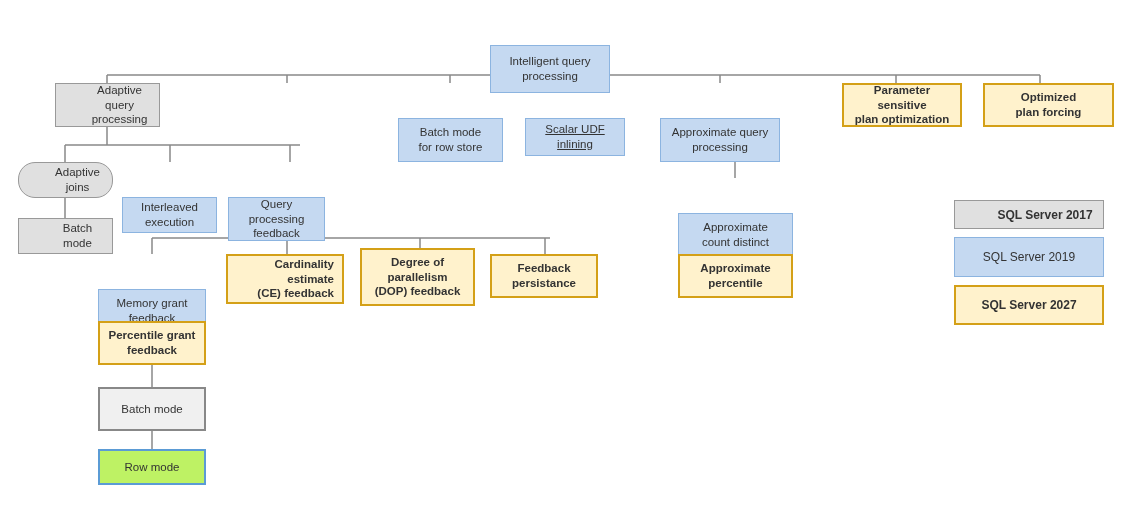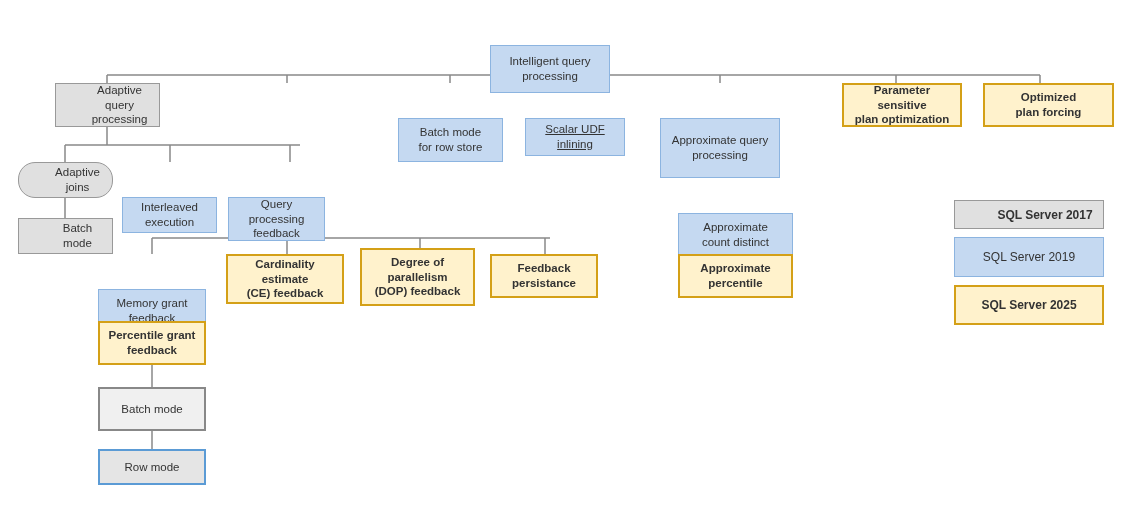--- a/index.html
+++ b/index.html
@@ -125,21 +125,21 @@
 
 
   <div class="node blue-light" style="left:398px;top:83px;width:105px;height:44px;">
     <span>Batch mode<br>for row store</span>
   </div>
 
   <div class="node blue-light" style="left:525px;top:83px;width:100px;height:38px;text-decoration:underline;">
     <span>Scalar UDF<br>inlining</span>
   </div>
 
-  <div class="node blue-light" style="left:660px;top:83px;width:120px;height:60px;">
+  <div class="node blue-light" style="left:660px;top:83px;width:120px;height:44px;">
     <span>Approximate query<br>processing</span>
   </div>
 
   <div class="node yellow" style="left:836px;top:83px;width:120px;height:44px;margin-left:6px;">
     <span>Parameter sensitive<br>plan optimization</span>
   </div>
 
   <div class="node yellow" style="left:983px;top:83px;width:131px;height:44px;">
     <span>Optimized<br>plan forcing</span>
   </div>
@@ -161,21 +161,21 @@
   </div>
 
   <div class="node blue-light" style="left:678px;top:178px;width:115px;height:44px;">
     <span>Approximate<br>count distinct</span>
   </div>
 
   <div class="node blue-light" style="left:98px;top:254px;width:108px;height:44px;">
     <span>Memory grant<br>feedback</span>
   </div>
 
-  <div class="node yellow" style="left:226px;top:254px;width:118px;height:50px;">
+  <div class="node yellow" style="left:226px;top:254px;width:118px;height:50px;text-align:right;">
     <span>Cardinality estimate<br>(CE) feedback</span>
   </div>
 
   <div class="node yellow" style="left:360px;top:248px;width:115px;height:58px;">
     <span>Degree of<br>parallelism<br>(DOP) feedback</span>
   </div>
 
   <div class="node yellow" style="left:490px;top:254px;width:108px;height:44px;">
     <span>Feedback<br>persistance</span>
   </div>
@@ -185,29 +185,29 @@
   </div>
 
   <div class="node yellow" style="left:98px;top:321px;width:108px;height:44px;">
     <span>Percentile grant<br>feedback</span>
   </div>
 
   <div class="node" style="left:98px;top:387px;width:108px;height:44px;background:#f0f0f0;border:2px solid #888;">
     <span>Batch mode</span>
   </div>
 
-  <div class="node" style="left:98px;top:449px;width:108px;height:36px;background:#e5e5e5;border:2px solid #5b9bd5;">
+  <div class="node" style="left:98px;top:449px;width:108px;height:36px;background:#bef264;border:2px solid #5b9bd5;">
     <span>Row mode</span>
   </div>
 
   <div class="legend">
     <div class="legend-item gray" style="background:#e0e0e0;border:1px solid #999;width:150px;height:29px;display:flex;align-items:center;justify-content:center;margin-bottom:8px;font-weight:bold;">
       <span>SQL Server 2017</span>
     </div>
     <div class="legend-item" style="background:#c5d9f1;border:1px solid #8cb4e0;width:150px;height:40px;display:flex;align-items:center;justify-content:center;margin-bottom:8px;font-weight:normal;">
       <span>SQL Server 2019</span>
     </div>
     <div class="legend-item yellow" style="width:150px;height:40px;display:flex;align-items:center;justify-content:center;margin-bottom:8px;">
-      <span>SQL Server 2025</span>
+      <span>SQL Server 2027</span>
     </div>
   </div>
 
 </div>
 
 </body></html>

